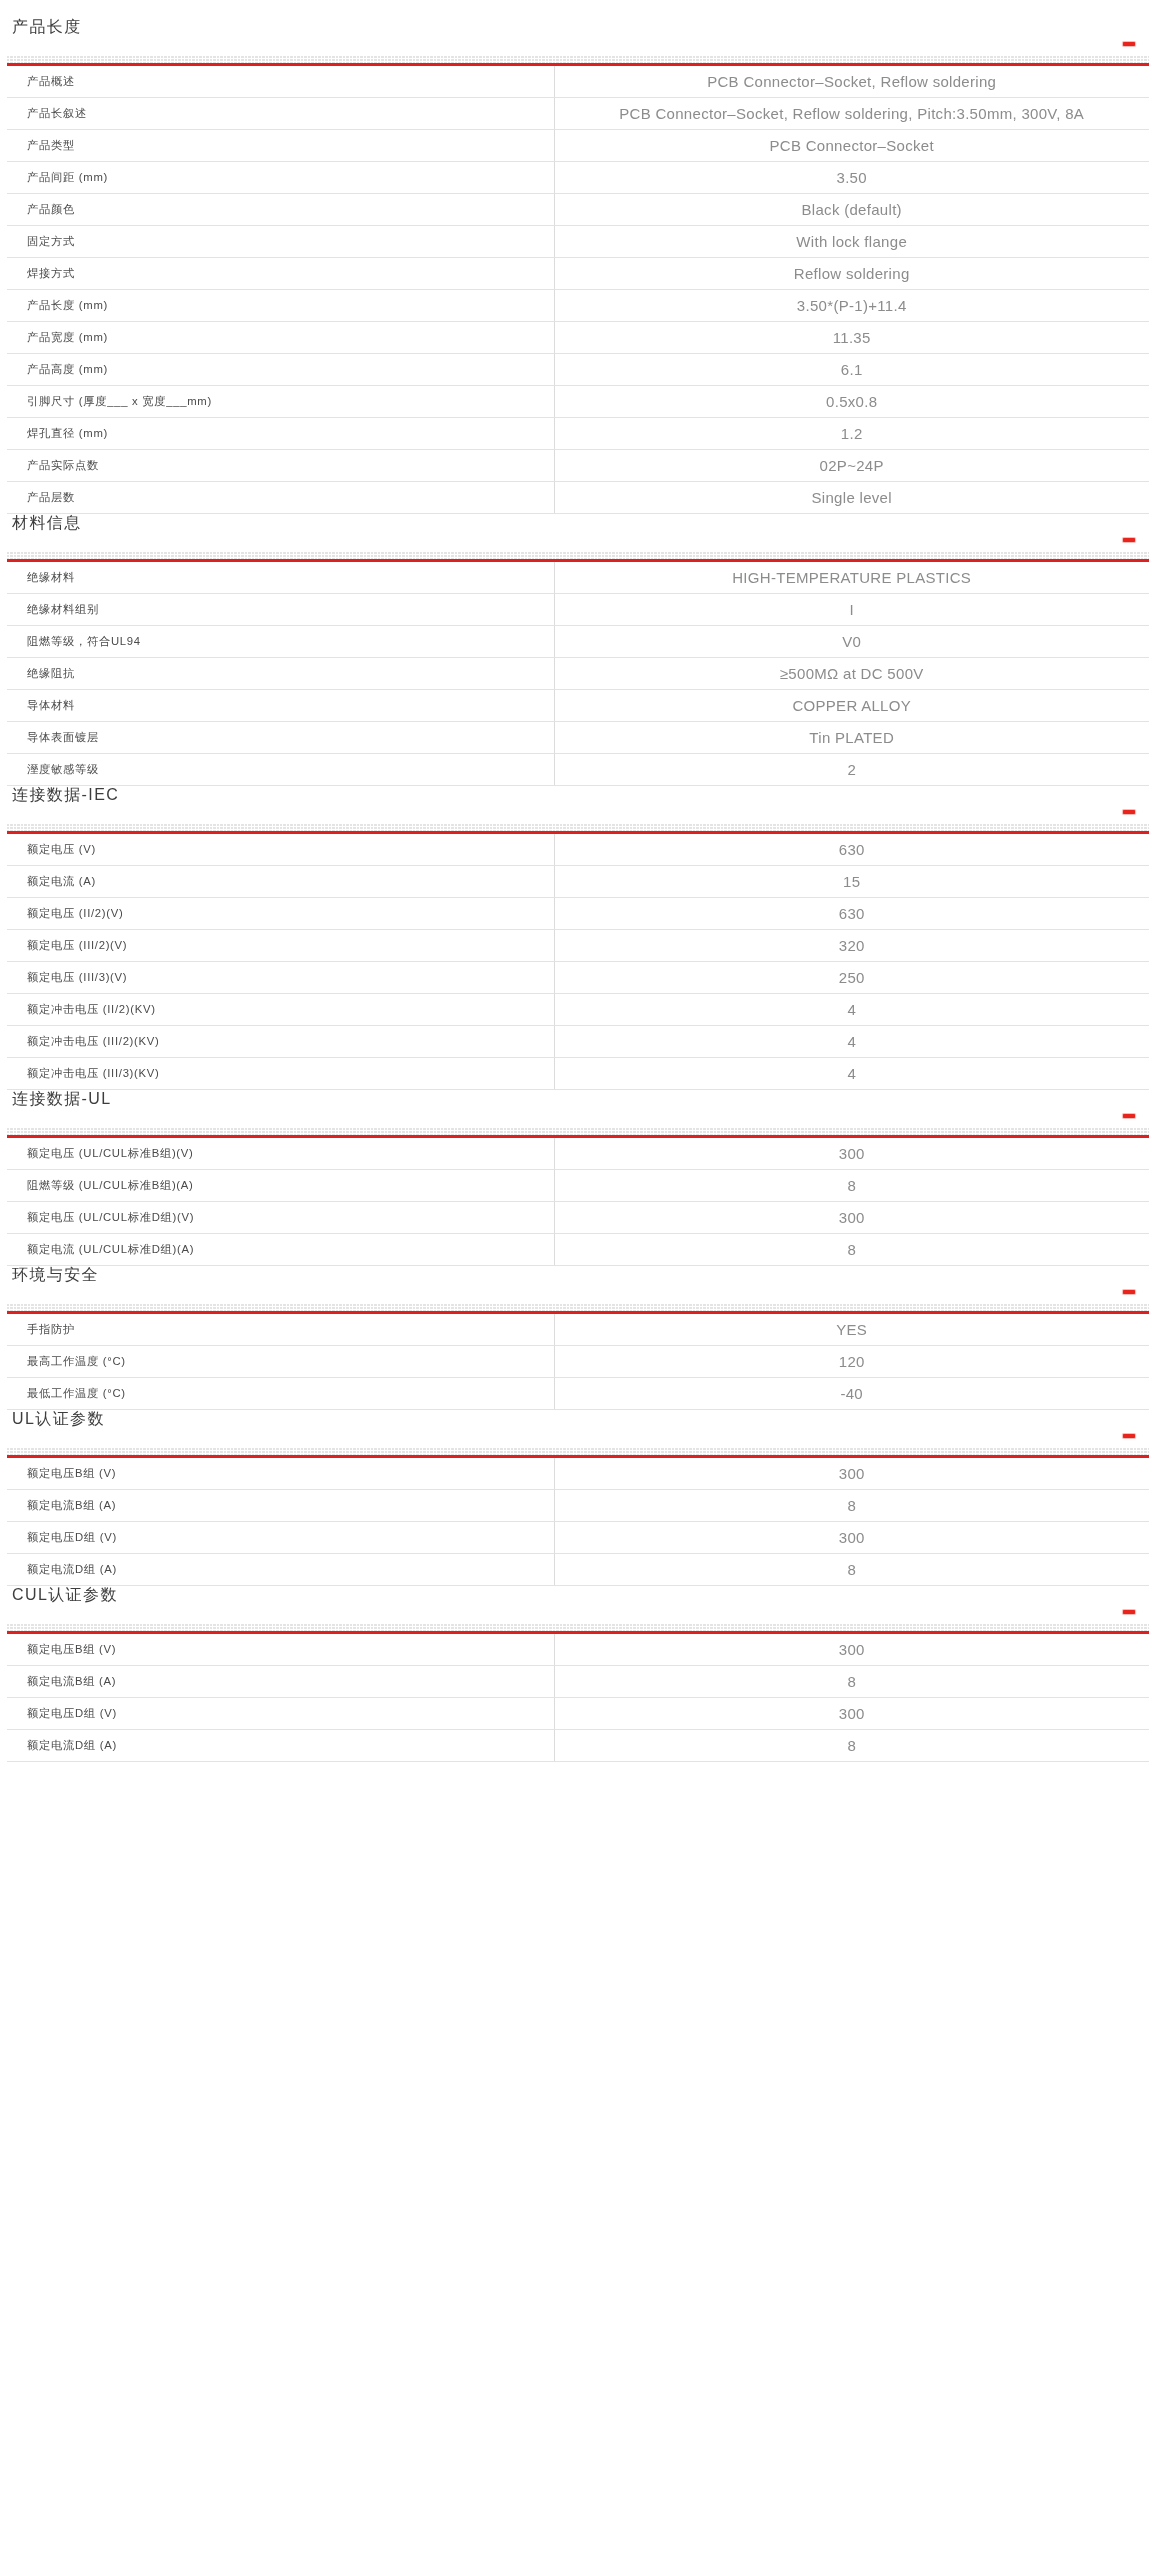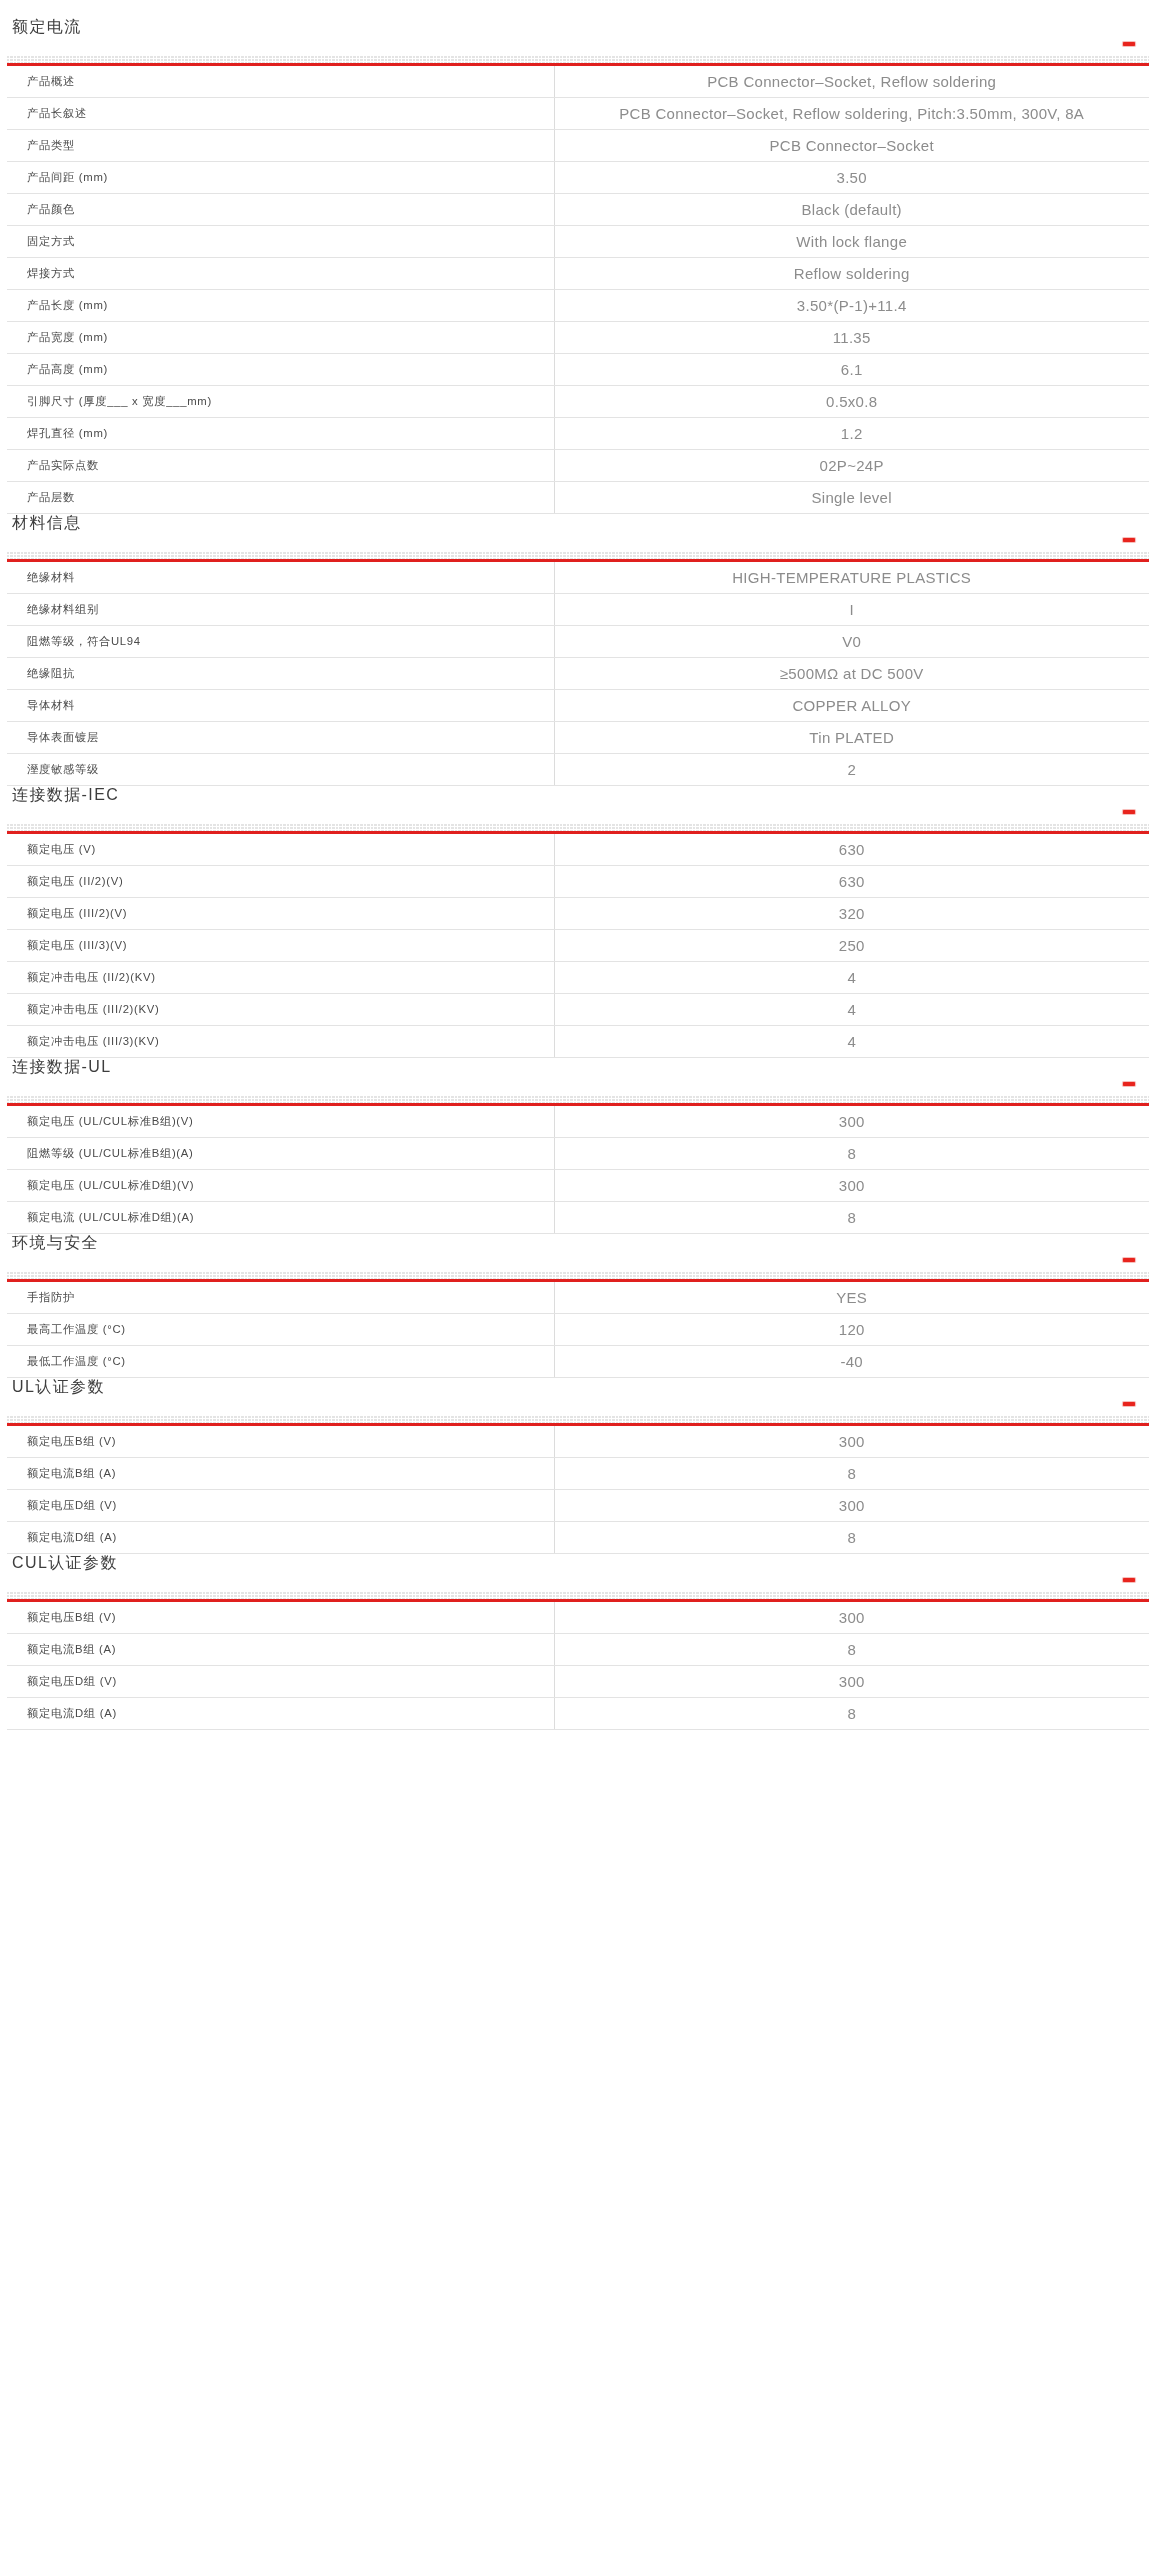--- a/index.html
+++ b/index.html
@@ -45,21 +45,21 @@
   .cell.value{
     flex:1;justify-content:center;text-align:right;
     font-size:15px;color:#8c8c8c;letter-spacing:0.3px;
   }
 </style>
 </head>
 <body>
 
 <div id="page">
     <section class="spec-section">
-      <h2 class="sec-title">额定电流</h2>
+      <h2 class="sec-title">产品长度</h2>
       <div class="collapse-row">
         <span class="collapse-icon"></span>
       </div>
       <div class="texture-band"></div>
       <div class="red-line"></div>
       <div class="rows">
         <div class="row">
           <div class="cell label">产品概述</div>
           <div class="cell value">PCB Connector–Socket, Reflow soldering</div>
         </div>
@@ -159,20 +159,24 @@
       <h2 class="sec-title">连接数据-IEC</h2>
       <div class="collapse-row">
         <span class="collapse-icon"></span>
       </div>
       <div class="texture-band"></div>
       <div class="red-line"></div>
       <div class="rows">
         <div class="row">
           <div class="cell label">额定电压 (V)</div>
           <div class="cell value">630</div>
+        </div>
+        <div class="row">
+          <div class="cell label">额定电流 (A)</div>
+          <div class="cell value">15</div>
         </div>
         <div class="row">
           <div class="cell label">额定电压 (II/2)(V)</div>
           <div class="cell value">630</div>
         </div>
         <div class="row">
           <div class="cell label">额定电压 (III/2)(V)</div>
           <div class="cell value">320</div>
         </div>
         <div class="row">

